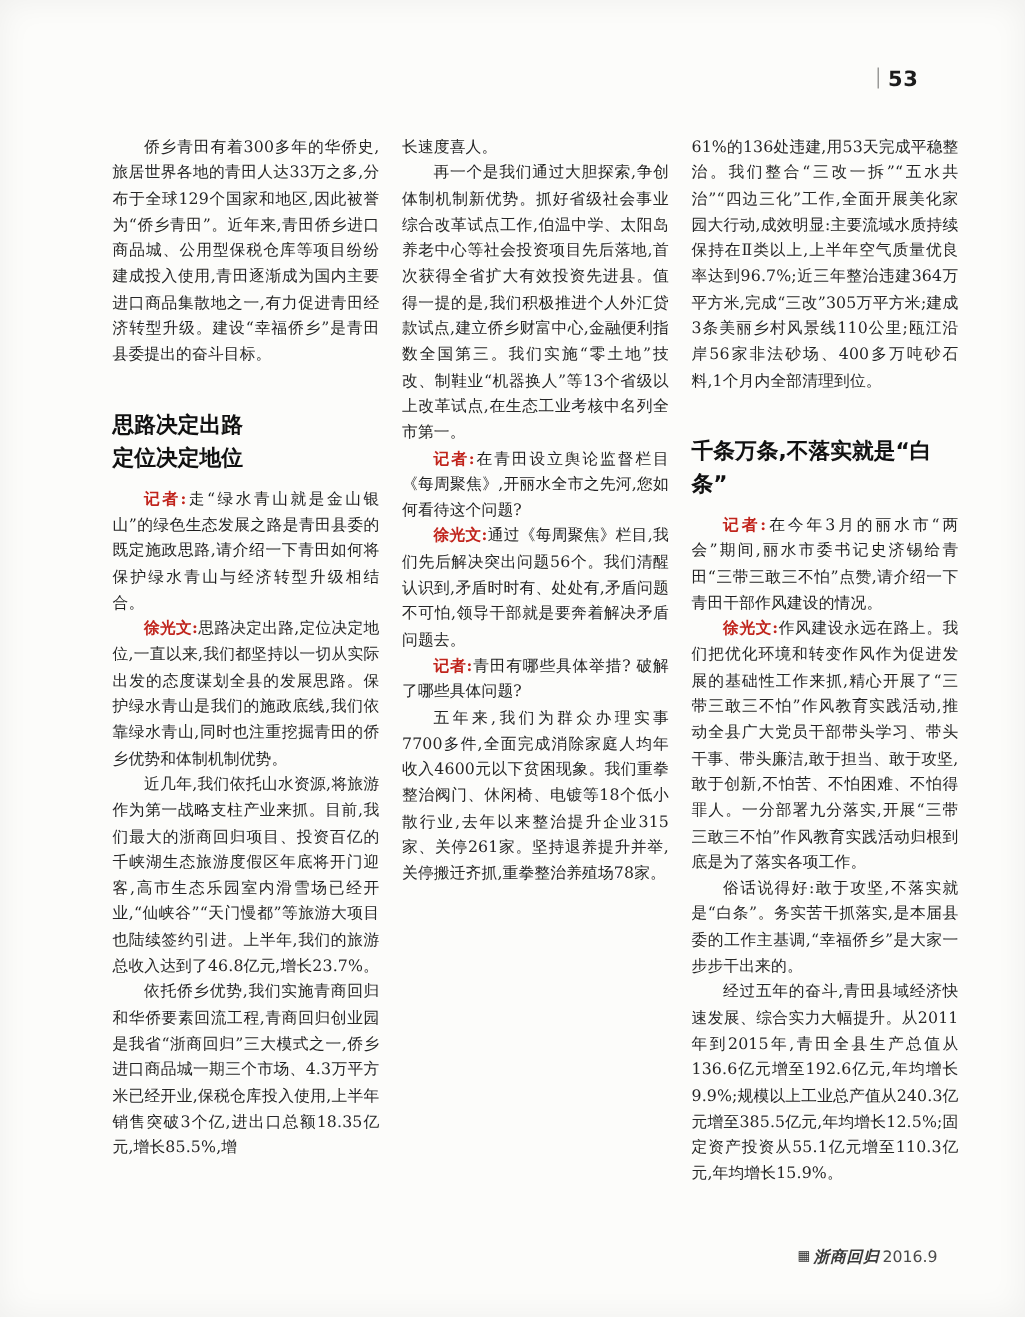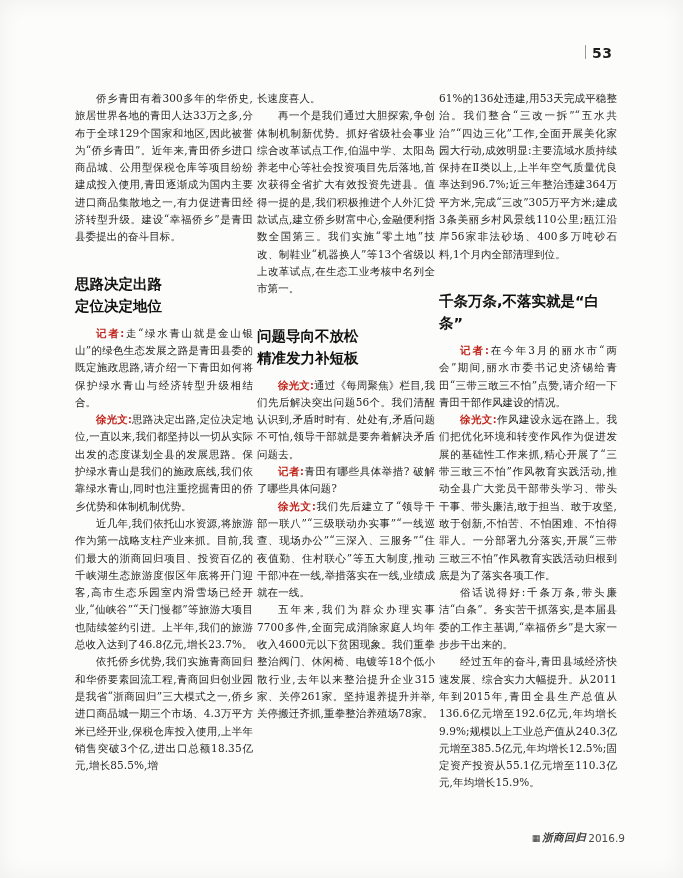--- a/index.html
+++ b/index.html
@@ -41,21 +41,21 @@
     color: #1c1c1c;
     letter-spacing: 0.5px;
   }
   
   .columns {
     position: absolute;
     left: 75px;
     top: 90px;
     width: 556px;
     display: flex;
-    gap: 4px;
+    gap: 15px;
   }
   .col {
     width: 178px;
     flex: 0 0 178px;
     text-align: justify;
   }
   .col p {
     margin: 0;
     font-size: 10.5px;
     line-height: 17.3px;
@@ -125,37 +125,33 @@
           <div>定位决定地位</div>
         </h2>
         <p class="question"><span class="speaker">记者:</span><span>走“绿水青山就是金山银山”的绿色生态发展之路是青田县委的既定施政思路,请介绍一下青田如何将保护绿水青山与经济转型升级相结合。</span></p>
         <p class="answer"><span class="speaker">徐光文:</span><span>思路决定出路,定位决定地位,一直以来,我们都坚持以一切从实际出发的态度谋划全县的发展思路。保护绿水青山是我们的施政底线,我们依靠绿水青山,同时也注重挖掘青田的侨乡优势和体制机制优势。</span></p>
         <p class="para">近几年,我们依托山水资源,将旅游作为第一战略支柱产业来抓。目前,我们最大的浙商回归项目、投资百亿的千峡湖生态旅游度假区年底将开门迎客,高市生态乐园室内滑雪场已经开业,“仙峡谷”“天门慢都”等旅游大项目也陆续签约引进。上半年,我们的旅游总收入达到了46.8亿元,增长23.7%。</p>
         <p class="para">依托侨乡优势,我们实施青商回归和华侨要素回流工程,青商回归创业园是我省“浙商回归”三大模式之一,侨乡进口商品城一期三个市场、4.3万平方米已经开业,保税仓库投入使用,上半年销售突破3个亿,进出口总额18.35亿元,增长85.5%,增</p>
       </div>
       <div class="col">
         <p class="para noindent">长速度喜人。</p>
         <p class="para">再一个是我们通过大胆探索,争创体制机制新优势。抓好省级社会事业综合改革试点工作,伯温中学、太阳岛养老中心等社会投资项目先后落地,首次获得全省扩大有效投资先进县。值得一提的是,我们积极推进个人外汇贷款试点,建立侨乡财富中心,金融便利指数全国第三。我们实施“零土地”技改、制鞋业“机器换人”等13个省级以上改革试点,在生态工业考核中名列全市第一。</p>
-        <h2 class="sec-heading">
-          <div>问题导向不放松</div>
-          <div>精准发力补短板</div>
-        </h2>
+        <p class="question"><span class="speaker">记者:</span><span>在青田设立舆论监督栏目《每周聚焦》,开丽水全市之先河,您如何看待这个问题?</span></p>
         <p class="answer"><span class="speaker">徐光文:</span><span>通过《每周聚焦》栏目,我们先后解决突出问题56个。我们清醒认识到,矛盾时时有、处处有,矛盾问题不可怕,领导干部就是要奔着解决矛盾问题去。</span></p>
         <p class="question"><span class="speaker">记者:</span><span>青田有哪些具体举措? 破解了哪些具体问题?</span></p>
-        <p class="answer"><span class="speaker">徐光文:</span><span>我们先后建立了“领导干部一联八”“三级联动办实事”“一线巡查、现场办公”“三深入、三服务”“住夜值勤、住村联心”等五大制度,推动干部冲在一线,举措落实在一线,业绩成就在一线。</span></p>
         <p class="para">五年来,我们为群众办理实事7700多件,全面完成消除家庭人均年收入4600元以下贫困现象。我们重拳整治阀门、休闲椅、电镀等18个低小散行业,去年以来整治提升企业315家、关停261家。坚持退养提升并举,关停搬迁齐抓,重拳整治养殖场78家。</p>
       </div>
       <div class="col">
         <p class="para noindent">61%的136处违建,用53天完成平稳整治。我们整合“三改一拆”“五水共治”“四边三化”工作,全面开展美化家园大行动,成效明显:主要流域水质持续保持在Ⅱ类以上,上半年空气质量优良率达到96.7%;近三年整治违建364万平方米,完成“三改”305万平方米;建成3条美丽乡村风景线110公里;瓯江沿岸56家非法砂场、400多万吨砂石料,1个月内全部清理到位。</p>
         <h2 class="sec-heading">
           <div>千条万条,不落实就是“白条”</div>
         </h2>
         <p class="question"><span class="speaker">记者:</span><span>在今年3月的丽水市“两会”期间,丽水市委书记史济锡给青田“三带三敢三不怕”点赞,请介绍一下青田干部作风建设的情况。</span></p>
         <p class="answer"><span class="speaker">徐光文:</span><span>作风建设永远在路上。我们把优化环境和转变作风作为促进发展的基础性工作来抓,精心开展了“三带三敢三不怕”作风教育实践活动,推动全县广大党员干部带头学习、带头干事、带头廉洁,敢于担当、敢于攻坚,敢于创新,不怕苦、不怕困难、不怕得罪人。一分部署九分落实,开展“三带三敢三不怕”作风教育实践活动归根到底是为了落实各项工作。</span></p>
-        <p class="para">俗话说得好:千条万条,带头廉洁“白条”。务实苦干抓落实,是本届县委的工作主基调,“幸福侨乡”是大家一步步干出来的。</p>
+        <p class="para">俗话说得好:敢于攻坚,不落实就是“白条”。务实苦干抓落实,是本届县委的工作主基调,“幸福侨乡”是大家一步步干出来的。</p>
         <p class="para">经过五年的奋斗,青田县域经济快速发展、综合实力大幅提升。从2011年到2015年,青田全县生产总值从136.6亿元增至192.6亿元,年均增长9.9%;规模以上工业总产值从240.3亿元增至385.5亿元,年均增长12.5%;固定资产投资从55.1亿元增至110.3亿元,年均增长15.9%。</p>
       </div>
     </div>
 
   <div class="footer">
     <span class="footer-logo">▦</span>
     <span class="footer-name">浙商回归</span>
     <span class="footer-issue">2016.9</span>
   </div>
 

